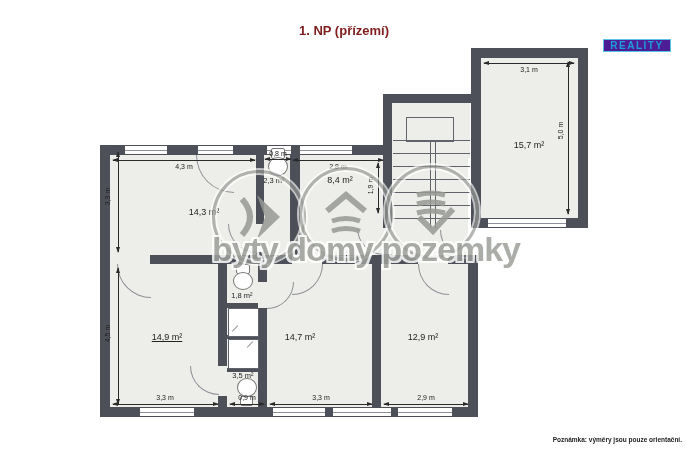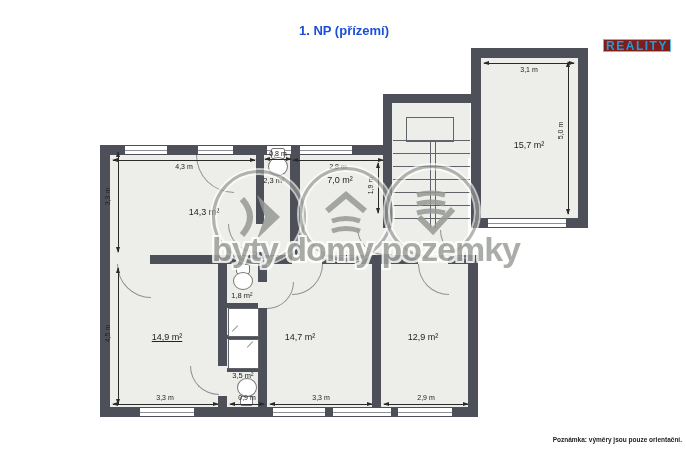--- a/index.html
+++ b/index.html
@@ -26,30 +26,30 @@
   .dimv::after{content:"";position:absolute;bottom:-1px;left:-3px;border-style:solid;
     border-width:6px 2.5px 0 2.5px;border-color:#2a2a2a transparent transparent transparent;}
   .dlab{position:absolute;font-size:7px;color:#222;text-align:center;white-space:nowrap;}
   .rot{transform:rotate(-90deg);}
   .alab{position:absolute;font-size:9px;color:#222;text-align:center;white-space:nowrap;}
   .alab.small{font-size:7.5px;}
   .wc-tank{position:absolute;background:#fff;border:1px solid #777;border-radius:2px;}
   .wc-bowl{position:absolute;background:#fff;border:1px solid #777;border-radius:50%;}
   .mark{position:absolute;height:1px;width:8px;background:#999;transform:rotate(-45deg);}
   .title{position:absolute;left:264px;top:23px;width:160px;text-align:center;
-         font-size:13px;font-weight:bold;color:#1d4ed8;}
+         font-size:13px;font-weight:bold;color:#7f1d1d;}
   .note{position:absolute;right:4px;top:436px;width:240px;text-align:right;
         font-size:6.5px;font-weight:bold;color:#222;}
   .logo-box{position:absolute;left:607px;top:12px;width:62px;height:27px;background:#e4252b;
         color:#fff;font-weight:bold;font-size:15px;display:flex;align-items:center;
         justify-content:center;letter-spacing:1px;}
   .logo-holding{position:absolute;right:1px;top:3px;font-size:4px;letter-spacing:.5px;
         writing-mode:vertical-rl;color:#fff;font-weight:normal;}
-  .logo-band{position:absolute;left:603px;top:39px;width:66px;height:11px;background:#7f1d1d;
-        border:1px solid #5bc2ea;color:#1d9ed8;font-weight:bold;font-size:12px;
+  .logo-band{position:absolute;left:603px;top:39px;width:66px;height:11px;background:#4c1d95;
+        border:1px solid #5bc2ea;color:#1d9ed8;font-weight:bold;font-size:10px;
         letter-spacing:1.5px;display:flex;align-items:center;justify-content:center;}
   .wm-circle{position:absolute;width:88px;height:88px;border-radius:50%;
         border:3px solid rgba(150,153,148,.7);
         box-shadow:0 0 0 2px rgba(255,255,255,.65), inset 0 0 0 2px rgba(255,255,255,.65);
         display:flex;align-items:center;justify-content:center;}
   .wm-text{position:absolute;left:212px;top:230px;font-size:34px;font-weight:bold;
         letter-spacing:-1px;white-space:nowrap;color:#9da09a;opacity:.85;
         text-shadow:-2px -2px 0 #fff,2px -2px 0 #fff,-2px 2px 0 #fff,2px 2px 0 #fff,
         0 -2px 0 #fff,0 2px 0 #fff,-2px 0 0 #fff,2px 0 0 #fff;}
   svg.glyph{opacity:.85;}
@@ -163,21 +163,21 @@
   <div class="dimh" style="left:230px;top:404px;width:34px;"></div>
   <div class="dlab" style="left:227px;top:394px;width:40px;">0,9 m</div>
   <div class="dimh" style="left:270px;top:404px;width:102px;"></div>
   <div class="dlab" style="left:281px;top:394px;width:80px;">3,3 m</div>
   <div class="dimh" style="left:384px;top:404px;width:84px;"></div>
   <div class="dlab" style="left:386px;top:394px;width:80px;">2,9 m</div>
 
   <div class="alab" style="left:494px;top:140px;width:70px;">15,7 m²</div>
   <div class="alab" style="left:169px;top:207px;width:70px;">14,3 m²</div>
   <div class="alab small" style="left:252px;top:176px;width:44px;">2,3 m²</div>
-  <div class="alab" style="left:310px;top:175px;width:60px;">7,0 m²</div>
+  <div class="alab" style="left:310px;top:175px;width:60px;">8,4 m²</div>
   <div class="alab" style="left:132px;top:332px;width:70px;text-decoration:underline;">14,9 m²</div>
   <div class="alab small" style="left:220px;top:291px;width:44px;">1,8 m²</div>
   <div class="alab small" style="left:221px;top:371px;width:44px;">3,5 m²</div>
   <div class="alab" style="left:265px;top:332px;width:70px;">14,7 m²</div>
   <div class="alab" style="left:388px;top:332px;width:70px;">12,9 m²</div>
 
   <div class="wm-circle" style="left:212px;top:170px;">
     <svg class="glyph" width="54" height="54" viewBox="0 0 54 54">
       <path d="M10 9 Q26 27 10 45" fill="none" stroke="#979a94" stroke-width="6"></path>
       <path d="M25 5 L48 27 L25 49 L33 27 Z" fill="#979a94"></path>

